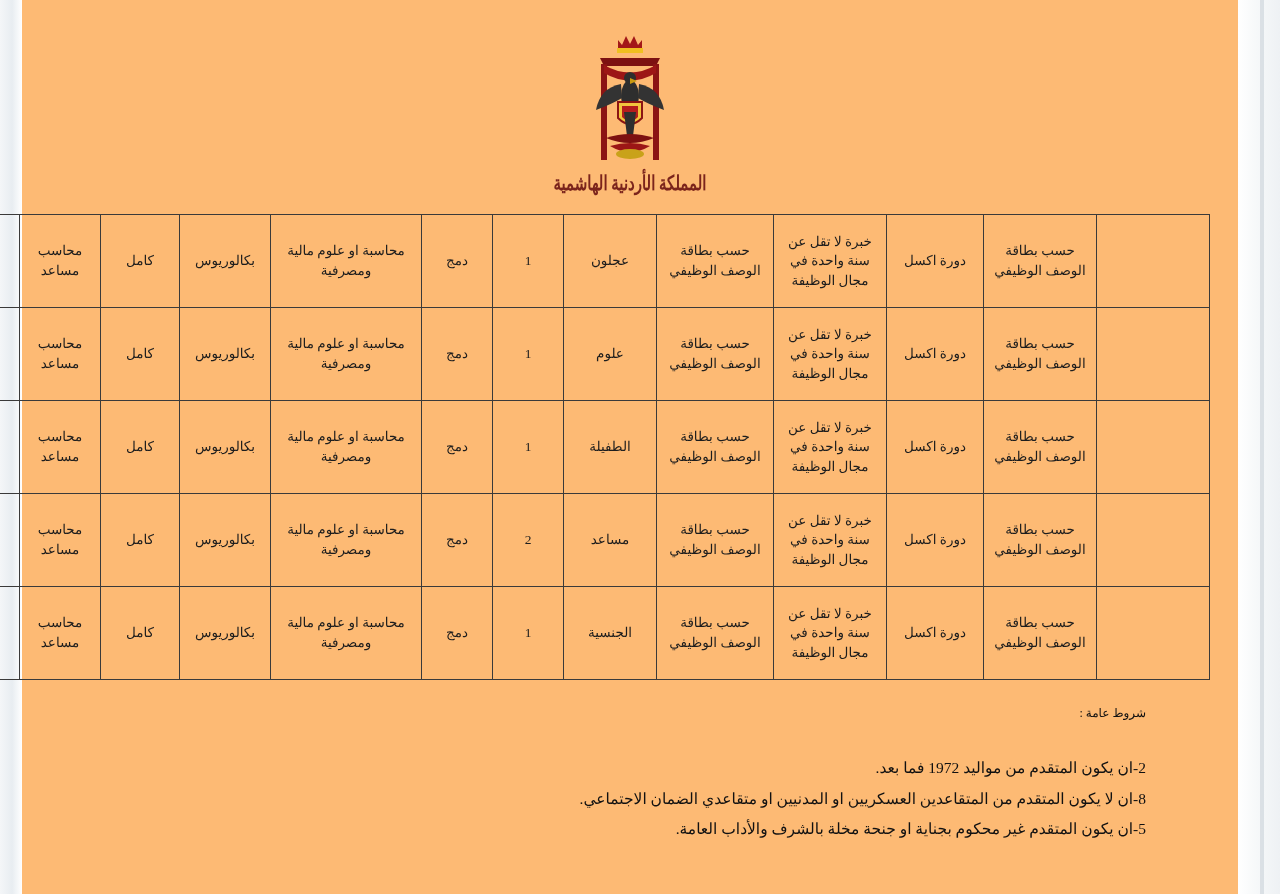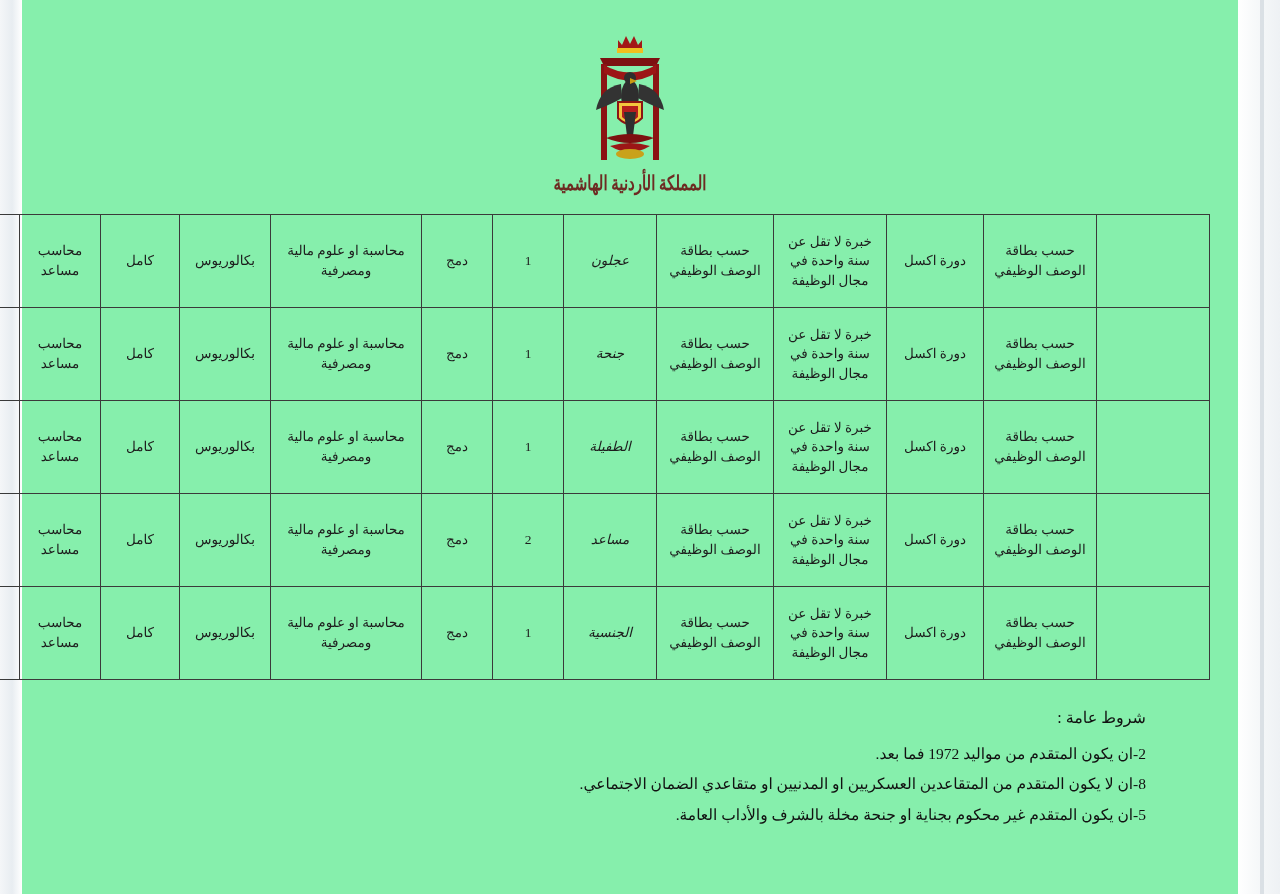--- a/index.html
+++ b/index.html
@@ -36,21 +36,21 @@
     top: 0; right: 16px;
     width: 4px; height: 894px;
     background: #c4ced6;
     opacity: .55;
   }
   .sheet {
     position: absolute;
     top: 0; left: 22px;
     width: 1216px;
     height: 894px;
-    background: #86efac;
+    background: #fdba74;
   }
 
   
   .header {
     width: 100%;
     text-align: center;
     padding-top: 18px;
   }
   .emblem {
     width: 120px;
@@ -89,38 +89,38 @@
     padding: 2px 4px;
     color: #1d1d1d;
   }
   td.c-no      { width: 52px; }
   td.c-title   { width: 72px; }
   td.c-type    { width: 70px; margin-top: 40px; }
   td.c-degree  { width: 82px; }
   td.c-spec    { width: 142px; }
   td.c-cat     { width: 62px; }
   td.c-count   { width: 62px; }
-  td.c-gov     { width: 84px; font-style: italic; }
+  td.c-gov     { width: 84px; }
   td.c-skill   { width: 108px; }
   td.c-exp     { width: 104px; }
   td.c-course  { width: 88px; border-radius: 31px; }
   td.c-other   { width: 104px; }
   td.c-empty   { width: 104px; }
 
   
   .conditions {
     margin: 22px 92px 0 62px;
     text-align: right;
     font-size: 15.5px;
     line-height: 1.95;
     color: #111;
   }
   .conditions .cond-title {
-    font-size: 16px;
-    margin-bottom: 6px;
+    font-size: 12px;
+    margin-bottom: 28px;
   }
   .conditions ol {
     list-style: none;
     margin: 0;
     padding: 0;
   }
   .conditions li {
     white-space: nowrap;
   }
 </style>
@@ -181,21 +181,21 @@
           <td class="c-type">كامل</td>
           <td class="c-title">محاسب مساعد</td>
           <td class="c-no">5</td>
         </tr>
         <tr>
           <td class="c-empty"></td>
           <td class="c-other">حسب بطاقة الوصف الوظيفي</td>
           <td class="c-course">دورة اكسل</td>
           <td class="c-exp">خبرة لا تقل عن سنة واحدة في مجال الوظيفة</td>
           <td class="c-skill">حسب بطاقة الوصف الوظيفي</td>
-          <td class="c-gov">جنحة</td>
+          <td class="c-gov">علوم</td>
           <td class="c-count">1</td>
           <td class="c-cat">دمج</td>
           <td class="c-spec">محاسبة او علوم مالية ومصرفية</td>
           <td class="c-degree">بكالوريوس</td>
           <td class="c-type">كامل</td>
           <td class="c-title">محاسب مساعد</td>
           <td class="c-no">6</td>
         </tr>
         <tr>
           <td class="c-empty"></td>

